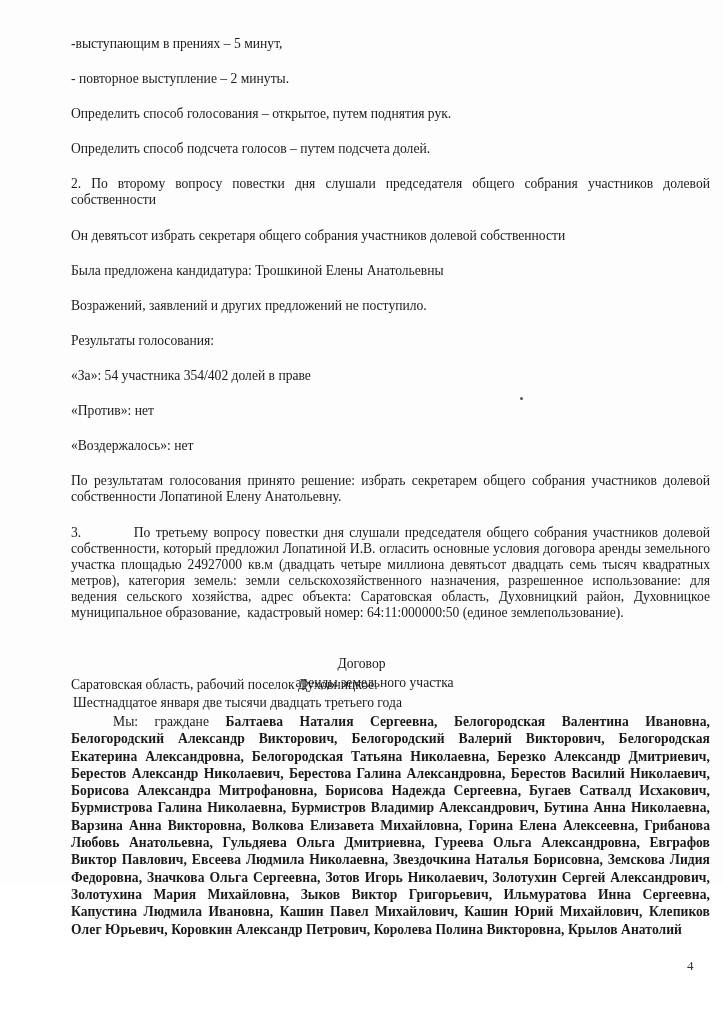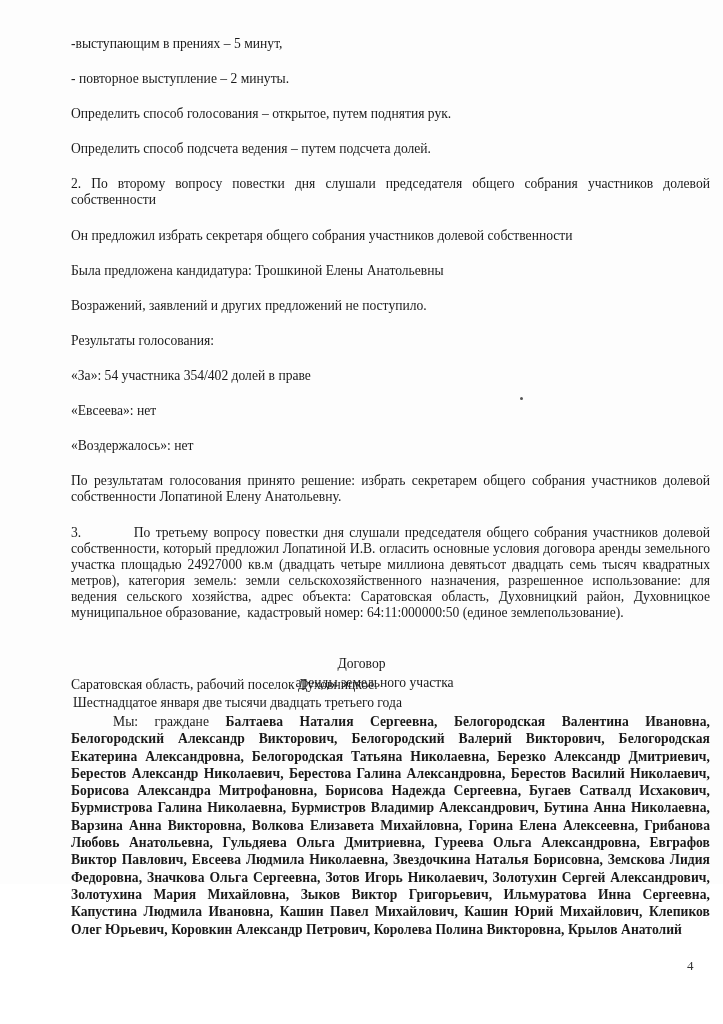--- a/index.html
+++ b/index.html
@@ -14,28 +14,28 @@
   .dot { position:absolute; left:520px; top:397px; width:3px; height:3px; border-radius:50%; background:#555; }
   .pnum { position:absolute; left:687px; top:958px; font-size:13px; color:#333; }
 </style>
 </head>
 <body>
 
 <div class="page">
   <div class="ln" style="top:36px">-выступающим в прениях – 5 минут,</div>
   <div class="ln" style="top:71px">- повторное выступление – 2 минуты.</div>
   <div class="ln" style="top:106px">Определить способ голосования – открытое, путем поднятия рук.</div>
-  <div class="ln" style="top:141px">Определить способ подсчета ведения – путем подсчета долей.</div>
+  <div class="ln" style="top:141px">Определить способ подсчета голосов – путем подсчета долей.</div>
   <div class="just" style="top:176px; word-spacing:3px;">2.   По второму вопросу повестки дня слушали председателя общего собрания участников долевой собственности</div>
-  <div class="ln" style="top:228px">Он предложил избрать секретаря общего собрания участников долевой собственности</div>
+  <div class="ln" style="top:228px">Он девятьсот избрать секретаря общего собрания участников долевой собственности</div>
   <div class="ln" style="top:263px">Была предложена кандидатура: Трошкиной Елены Анатольевны</div>
   <div class="ln" style="top:298px">Возражений, заявлений и других предложений не поступило.</div>
   <div class="ln" style="top:333px">Результаты голосования:</div>
   <div class="ln" style="top:368px">«За»: 54  участника 354/402 долей в праве</div>
-  <div class="ln" style="top:403px">«Евсеева»: нет</div>
+  <div class="ln" style="top:403px">«Против»: нет</div>
   <div class="ln" style="top:438px">«Воздержалось»: нет</div>
   <div class="just" style="top:473px">По результатам голосования принято решение: избрать секретарем общего собрания участников долевой собственности Лопатиной Елену Анатольевну.</div>
   <div class="just" style="top:525px; white-space:pre-wrap;">3.          По третьему вопросу повестки дня слушали председателя общего собрания участников долевой собственности, который предложил Лопатиной И.В. огласить основные условия договора аренды земельного участка площадью 24927000 кв.м (двадцать четыре миллиона девятьсот двадцать семь тысяч квадратных метров), категория земель: земли сельскохозяйственного назначения, разрешенное использование: для ведения сельского хозяйства, адрес объекта: Саратовская область, Духовницкий район, Духовницкое муниципальное образование,  кадастровый номер: 64:11:000000:50 (единое землепользование).</div>
 
   <div class="center" style="top:640px; left:0;">Договор</div>
   <div class="center" style="top:659px; left:0;padding-left:13px;">аренды земельного участка</div>
   <div class="ln" style="top:677px">Саратовская область, рабочий поселок Духовницкое.</div>
   <div class="ln" style="top:695px; left:73px;">Шестнадцатое января две тысячи двадцать третьего года</div>
   <div class="names" style="top:713px; text-indent:42px;"><span class="nb">Мы: граждане </span><span>Балтаева Наталия Сергеевна, Белогородская Валентина Ивановна, Белогородский Александр Викторович, Белогородский Валерий Викторович, Белогородская Екатерина Александровна, Белогородская Татьяна Николаевна, Березко Александр Дмитриевич, Берестов Александр Николаевич, Берестова Галина Александровна, Берестов Василий Николаевич, Борисова Александра Митрофановна, Борисова Надежда Сергеевна, Бугаев Сатвалд Исхакович, Бурмистрова Галина Николаевна, Бурмистров Владимир Александрович, Бутина Анна Николаевна, Варзина Анна Викторовна, Волкова Елизавета Михайловна, Горина Елена Алексеевна, Грибанова Любовь Анатольевна, Гульдяева Ольга Дмитриевна, Гуреева Ольга Александровна, Евграфов Виктор Павлович, Евсеева Людмила Николаевна, Звездочкина Наталья Борисовна, Земскова Лидия Федоровна, Значкова Ольга Сергеевна, Зотов Игорь Николаевич, Золотухин Сергей Александрович, Золотухина Мария Михайловна, Зыков Виктор Григорьевич, Ильмуратова Инна Сергеевна, Капустина Людмила Ивановна, Кашин Павел Михайлович, Кашин Юрий Михайлович, Клепиков Олег Юрьевич, Коровкин Александр Петрович, Королева Полина Викторовна, Крылов Анатолий</span></div>
 

